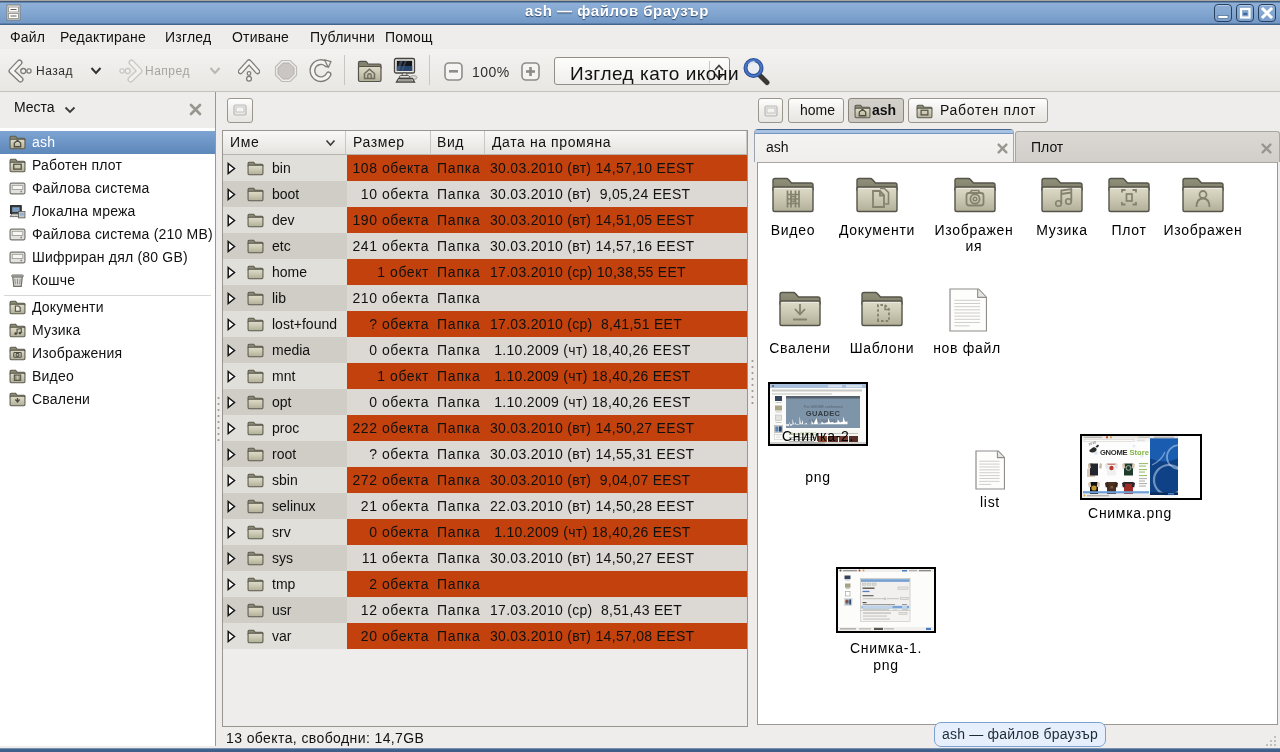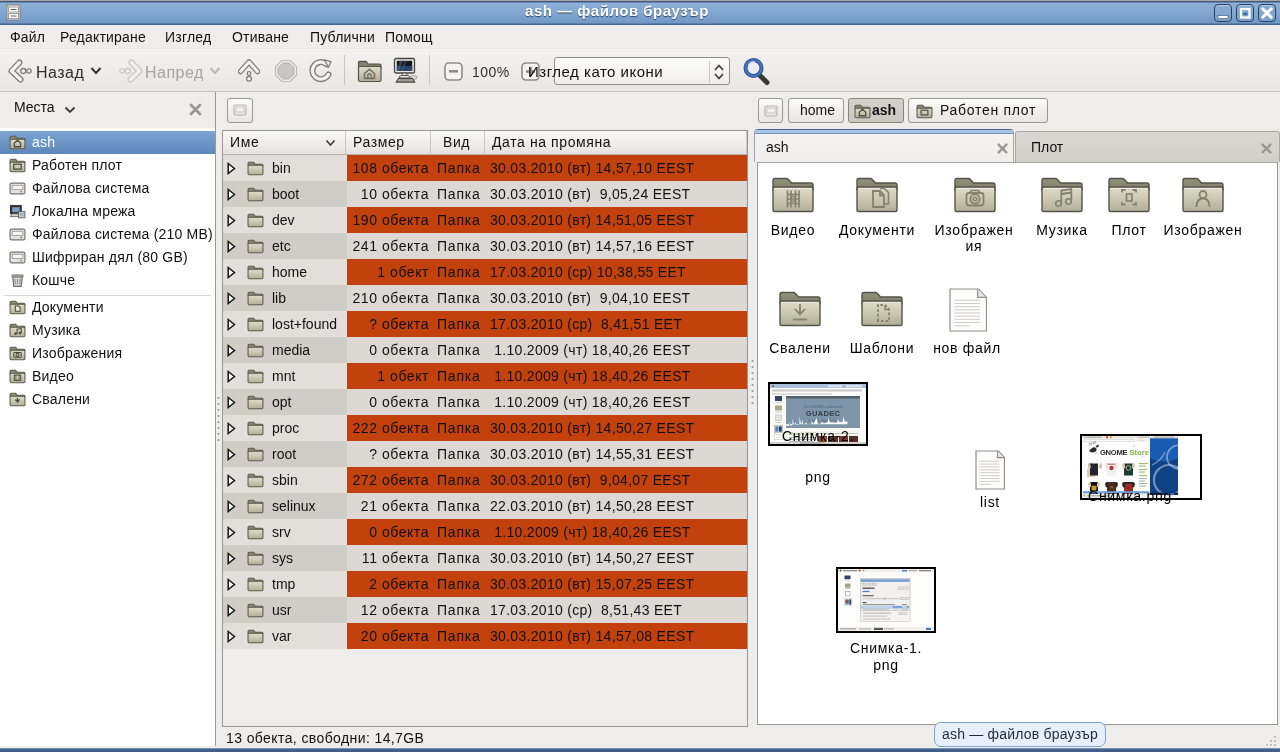--- a/index.html
+++ b/index.html
@@ -7,21 +7,21 @@
 .abs{position:absolute}
 
 #titlebar{left:0;top:0;width:1280px;height:25px;border-top:1px solid #a8a6a2;background:linear-gradient(#3e5a7c 0,#3e5a7c 1px,#8fb0d8 2px,#80a5cf 13px,#7599c7 21px,#7599c7 22px,#44658e 23px,#44658e 24px)}
 #title{left:0;top:2px;width:1234px;text-align:center;color:#fff;font-weight:bold;font-size:15px;letter-spacing:.5px;text-shadow:0 1px 1px rgba(30,50,80,.8)}
 .winbtn{top:4px;width:18px;height:18px;border:1px solid #27405f;border-radius:4px;background:linear-gradient(#8cadd4,#7ba0cc);box-shadow:inset 0 1px 0 rgba(255,255,255,.35)}
 
 #menubar{left:0;top:25px;width:1280px;height:24px;background:#eeedeb;line-height:24px}
 #menubar span{position:absolute;letter-spacing:.2px}
 
 #toolbar{left:0;top:49px;width:1280px;height:43px;background:linear-gradient(#f3f2f0,#e8e7e4);border-bottom:1px solid #c3c1bc}
-.tbtxt{font-size:16px;color:#2e2e2e;letter-spacing:.5px}
+.tbtxt{font-size:12px;color:#2e2e2e;letter-spacing:.5px}
 .tbgray{color:#a5a49f}
 .tsep{top:55px;width:1px;height:30px;background:#c8c6c1}
 
 .combo{border:1px solid #948f86;border-radius:3px;background:linear-gradient(#fdfdfc,#efeeec)}
 
 #sidebar{left:0;top:92px;width:216px;height:654px;background:#fff;border-right:1px solid #9b9892}
 #sidehead{left:0;top:92px;width:215px;height:36px;background:#eeedeb}
 .srow{position:absolute;left:0;width:215px;height:23px;line-height:23px}
 .srow .ic{position:absolute;left:9px;top:3px}
 .srow .tx{position:absolute;left:32px;top:0;letter-spacing:.2px}
@@ -178,21 +178,21 @@
     <rect x="5" y="8.2" width="9" height="2.6" fill="#8d8c87"></rect>
     <rect x="8.2" y="5" width="2.6" height="9" fill="#8d8c87"></rect>
   </svg>
 <div class="abs combo" style="left:554px;top:57px;width:176px;height:28px">
     <div style="position:absolute;right:19px;top:3px;width:1px;height:22px;background:#c9c7c2"></div>
     <svg style="position:absolute;right:3px;top:6px" width="14" height="16" viewBox="0 0 14 16">
       <path d="M3,6 L7,1.5 L11,6" fill="none" stroke="#44433f" stroke-width="1.8"></path>
       <path d="M3,10 L7,14.5 L11,10" fill="none" stroke="#44433f" stroke-width="1.8"></path>
     </svg>
   </div>
-<div class="abs" style="left:528px;top:63px;font-size:15px;letter-spacing:.5px">Изглед като икони</div>
+<div class="abs" style="left:570px;top:63px;font-size:19px;letter-spacing:.5px">Изглед като икони</div>
 <svg class="abs" style="left:741px;top:56px" width="30" height="30" viewBox="0 0 30 30">
     <path d="M19,19.5 L26,26.5" stroke="#3a3934" stroke-width="5" stroke-linecap="round"></path>
     <circle cx="12.5" cy="12" r="8" fill="#e9eef6" fill-opacity=".5" stroke="#2a4f97" stroke-width="4"></circle>
     <circle cx="12.5" cy="12" r="8" fill="none" stroke="#4a76c2" stroke-width="2"></circle>
     <path d="M8,8.5 a6,6 0 0 1 5,-2.5" fill="none" stroke="#d7e2f2" stroke-width="1.8" stroke-linecap="round"></path>
   </svg>
 
 <div class="abs" id="sidebar"></div>
 <div class="abs" id="sidehead">
     <span style="position:absolute;left:14px;top:7px">Места</span>
@@ -308,21 +308,21 @@
       <rect x="1" y="2" width="12" height="10" rx="1.5" fill="#e8e7e3" stroke="#8b8a85" stroke-width="1.2"></rect>
       <rect x="3" y="4" width="8" height="5" fill="#f8f8f6" stroke="#a5a4a0"></rect>
     </svg>
   </div>
 <div class="abs" id="listpane"></div>
 <div class="abs" style="left:223px;top:131px;width:524px;height:595px;overflow:hidden">
 <div class="hcell" style="left:0;width:123px"><span style="margin-left:7px">Име</span><svg style="position:absolute;right:9px;top:8px" width="11" height="8" viewBox="0 0 11 8">
         <path d="M1.5,1.5 L5.5,6 L9.5,1.5" fill="none" stroke="#3a3a38" stroke-width="1.6"></path>
       </svg></div>
 <div class="hcell" style="left:123px;width:85px"><span style="margin-left:7px">Размер</span></div>
-<div class="hcell" style="left:208px;width:54px"><span style="margin-left:12px">Вид</span></div>
+<div class="hcell" style="left:208px;width:54px"><span style="margin-left:6px">Вид</span></div>
 <div class="hcell" style="left:262px;width:262px"><span style="margin-left:7px">Дата на промяна</span></div>
 <div class="lrow ev" style="top:24px">
       <div class="nc"></div>
       <svg class="exp" width="9" height="13" viewBox="0 0 9 13">
         <path d="M1.2,1.5 L7.5,6.5 L1.2,11.5 z" fill="#fff" stroke="#141414" stroke-width="1.5"></path>
       </svg>
       <svg class="fic" width="17" height="17" viewBox="0 0 16 16">
         <use href="#folder16"></use>
       </svg>
       <span class="nm">bin</span>
@@ -386,21 +386,20 @@
       <div class="nc"></div>
       <svg class="exp" width="9" height="13" viewBox="0 0 9 13">
         <path d="M1.2,1.5 L7.5,6.5 L1.2,11.5 z" fill="#fff" stroke="#141414" stroke-width="1.5"></path>
       </svg>
       <svg class="fic" width="17" height="17" viewBox="0 0 16 16">
         <use href="#folder16"></use>
       </svg>
       <span class="nm">lib</span>
       <span class="sz">210 обекта</span>
       <span class="tp">Папка</span>
-      <span class="dt">30.03.2010 (вт)  9,04,10 EEST</span>
     </div>
 <div class="lrow ev" style="top:180px">
       <div class="nc"></div>
       <svg class="exp" width="9" height="13" viewBox="0 0 9 13">
         <path d="M1.2,1.5 L7.5,6.5 L1.2,11.5 z" fill="#fff" stroke="#141414" stroke-width="1.5"></path>
       </svg>
       <svg class="fic" width="17" height="17" viewBox="0 0 16 16">
         <use href="#folder16"></use>
       </svg>
       <span class="nm">lost+found</span>
@@ -529,21 +528,20 @@
       <div class="nc"></div>
       <svg class="exp" width="9" height="13" viewBox="0 0 9 13">
         <path d="M1.2,1.5 L7.5,6.5 L1.2,11.5 z" fill="#fff" stroke="#141414" stroke-width="1.5"></path>
       </svg>
       <svg class="fic" width="17" height="17" viewBox="0 0 16 16">
         <use href="#folder16"></use>
       </svg>
       <span class="nm">tmp</span>
       <span class="sz">2 обекта</span>
       <span class="tp">Папка</span>
-      <span class="dt">30.03.2010 (вт) 15,07,25 EEST</span>
     </div>
 <div class="lrow od" style="top:466px">
       <div class="nc"></div>
       <svg class="exp" width="9" height="13" viewBox="0 0 9 13">
         <path d="M1.2,1.5 L7.5,6.5 L1.2,11.5 z" fill="#fff" stroke="#141414" stroke-width="1.5"></path>
       </svg>
       <svg class="fic" width="17" height="17" viewBox="0 0 16 16">
         <use href="#folder16"></use>
       </svg>
       <span class="nm">usr</span>
@@ -807,21 +805,21 @@
 <rect x="68" y="2.6" width="28" height="56" fill="#0e4186"></rect>
 <path d="M68,2.6 h28 v20 q-14,6 -28,0 z" fill="#1a5cb0"></path>
 <g fill="none" stroke="#cfe2f8" stroke-opacity=".5">
         <circle cx="97" cy="21" r="12" stroke-width="1.8"></circle>
         <circle cx="87" cy="44" r="15" stroke-width="2.2"></circle>
         <path d="M70,29 q9,-4 13,-13" stroke-width="1.3"></path>
       </g>
 <rect x="68" y="56.5" width="28" height="2.5" fill="#0a2c5c"></rect>
       <rect x="86" y="57" width="6" height="1.6" fill="#4a7ec0"></rect>
 </svg></div>
-<div class="ilabel" style="left:1075px;top:488px;width:110px">Снимка.png</div>
+<div class="ilabel" style="left:1075px;top:505px;width:110px">Снимка.png</div>
 <div class="thumb" style="left:836px;top:567px;width:100px;height:66px">
 <svg width="96" height="62" viewBox="0 0 96 62">
 <rect width="96" height="62" fill="#fcfcfb"></rect>
 <rect x="0" y="0" width="96" height="3" fill="#efeeec"></rect>
 <circle cx="2.5" cy="1.5" r="1" fill="#555"></circle>
       <rect x="5" y="1" width="14" height="1.3" fill="#9a9995"></rect>
       <circle cx="21.5" cy="1.5" r="1" fill="#c0392b"></circle>
       <circle cx="25.5" cy="1.5" r="1" fill="#d8a432"></circle>
 <rect x="64" y="1" width="5" height="1.5" fill="#4a7ec0"></rect>
       <rect x="71" y="1" width="8" height="1.3" fill="#b4b3af"></rect>

